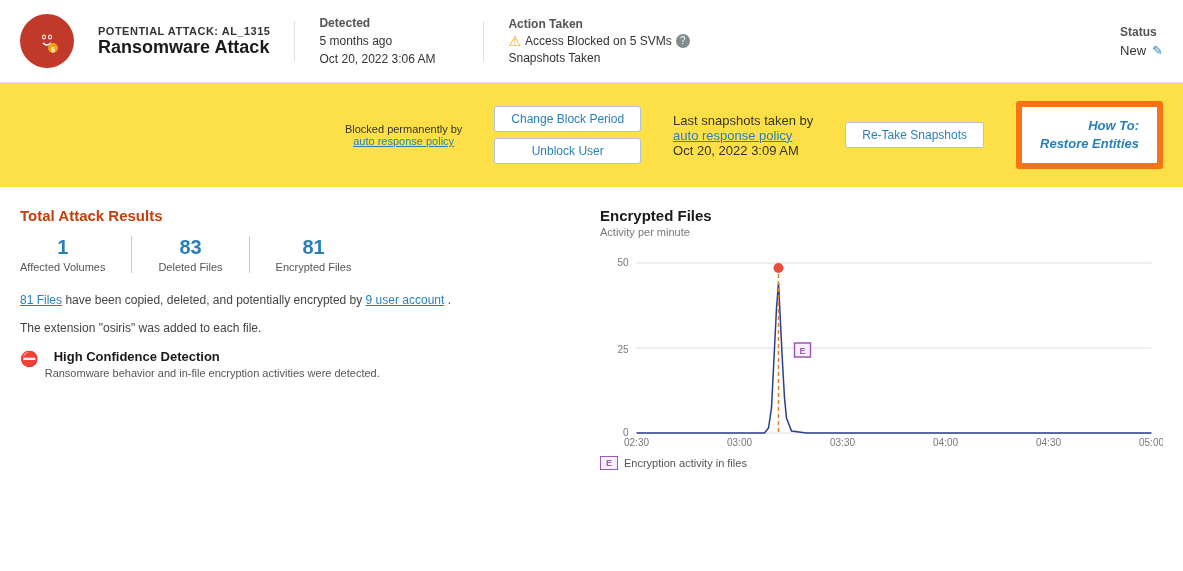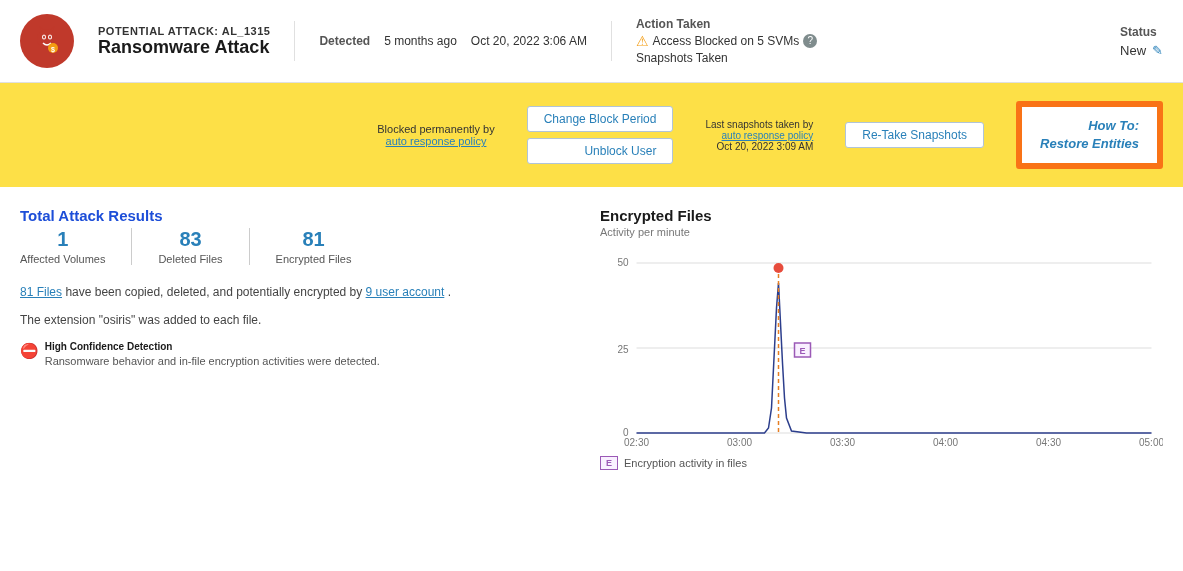--- a/index.html
+++ b/index.html
@@ -20,21 +20,21 @@
       background: #c0392b;
       display: flex; align-items: center; justify-content: center;
       flex-shrink: 0;
     }
     .header-icon svg { width: 32px; height: 32px; }
     .header-title-block { flex: 0 0 auto; }
     .header-subtitle { color: #e74c3c; font-size: 11px; font-weight: bold; letter-spacing: 0.5px; }
     .header-subtitle span { color: #333; }
     .header-main-title { font-size: 18px; font-weight: bold; color: #1a1a1a; }
     .header-sep { width: 1px; height: 40px; background: #e0e0e0; }
-    .header-section { display: flex; flex-direction: row; gap: 14px; min-width: 140px; }
+    .header-section { display: flex; flex-direction: column; gap: 4px; min-width: 140px; }
     .header-section-label { font-size: 12px; color: #555; font-weight: bold; }
     .header-section-val { font-size: 12px; color: #333; }
     .action-taken { display: flex; flex-direction: column; gap: 2px; }
     .action-warning { display: flex; align-items: center; gap: 4px; }
     .warning-icon { color: #f39c12; font-size: 14px; }
     .help-icon { display: inline-block; width: 14px; height: 14px; border-radius: 50%; background: #7f8c8d; color: #fff; font-size: 10px; text-align: center; line-height: 14px; cursor: pointer; }
     .status-section { margin-left: auto; display: flex; flex-direction: column; align-items: flex-start; gap: 4px; }
     .status-label { font-size: 12px; color: #555; font-weight: bold; }
     .status-value-row { display: flex; align-items: center; gap: 6px; }
     .status-new { font-size: 13px; color: #333; }
@@ -44,69 +44,69 @@
     .banner {
       background: #fde047;
       padding: 18px 20px;
       display: flex;
       align-items: center;
       gap: 32px;
     }
     .banner-spacer { flex: 1; }
     .banner-blocked { text-align: center; font-size: 11px; }
     .banner-blocked .link { color: #2980b9; text-decoration: underline; cursor: pointer; }
-    .banner-snapshots { text-align: right; font-size: 10px; }
+    .banner-snapshots { text-align: left; font-size: 13px; }
     .banner-snapshots .link { color: #2980b9; text-decoration: underline; cursor: pointer; }
     .banner-buttons { display: flex; flex-direction: column; gap: 6px; }
     .banner-btn {
       background: #fff;
       border: 1px solid #b0c4d8;
       border-radius: 3px;
       padding: 5px 16px;
       font-size: 12px;
       color: #2980b9;
       cursor: pointer;
       white-space: nowrap;
-      text-align: right;
+      text-align: center;
     }
     .banner-restore {
       background: #fff;
       border: 6px solid #f97316;
       border-radius: 3px;
       padding: 10px 18px;
       font-size: 13px;
       color: #2980b9;
       font-weight: bold;
       cursor: pointer;
       text-align: right;
       line-height: 1.4;
       font-style: italic;
     }
 
     
     .main { display: flex; padding: 20px; gap: 20px; }
     .left-panel { flex: 0 0 560px; }
     .right-panel { flex: 1; }
 
-    .section-title { font-size: 15px; font-weight: bold; color: #1d4ed8; margin-bottom: 4px; }
+    .section-title { font-size: 15px; font-weight: bold; color: #c2410c; margin-bottom: 12px; }
 
     .stats-row { display: flex; align-items: stretch; margin-bottom: 18px; }
     .stat-item { display: flex; flex-direction: column; align-items: center; padding: 0 22px; }
     .stat-item:first-child { padding-left: 0; }
     .stat-val { font-size: 20px; font-weight: bold; color: #2980b9; }
     .stat-lbl { font-size: 11px; color: #555; margin-top: 2px; }
     .stat-sep { width: 1px; background: #ccc; margin: 0 4px; }
 
     .info-text { font-size: 12px; color: #444; line-height: 1.6; margin-bottom: 10px; }
     .info-text .link { color: #2980b9; cursor: pointer; text-decoration: underline; }
     .ext-text { font-size: 12px; color: #444; margin-bottom: 14px; }
 
     .detection-block { display: flex; align-items: flex-start; gap: 6px; }
     .detection-icon { color: #e74c3c; font-size: 15px; margin-top: 1px; }
-    .detection-title { font-size: 10px; font-weight: bold; color: #1a1a1a; margin-bottom: 3px; }
+    .detection-title { font-size: 13px; font-weight: bold; color: #1a1a1a; margin-bottom: 3px; margin-left: 9px; }
     .detection-desc { font-size: 11px; color: #555; text-align: center; }
 
     
     .chart-title { font-size: 15px; font-weight: bold; color: #1a1a1a; margin-bottom: 2px; }
     .chart-subtitle { font-size: 11px; color: #777; margin-bottom: 10px; }
     .chart-container { position: relative; width: 100%; height: 200px; }
     .chart-svg { width: 100%; height: 100%; }
     .chart-legend { display: flex; align-items: center; gap: 6px; margin-top: 8px; font-size: 11px; color: #555; }
     .legend-box { width: 18px; height: 14px; border: 1.5px solid #9b59b6; display: flex; align-items: center; justify-content: center; font-size: 9px; font-weight: bold; color: #9b59b6; background: #f9f0ff; }
   </style>

